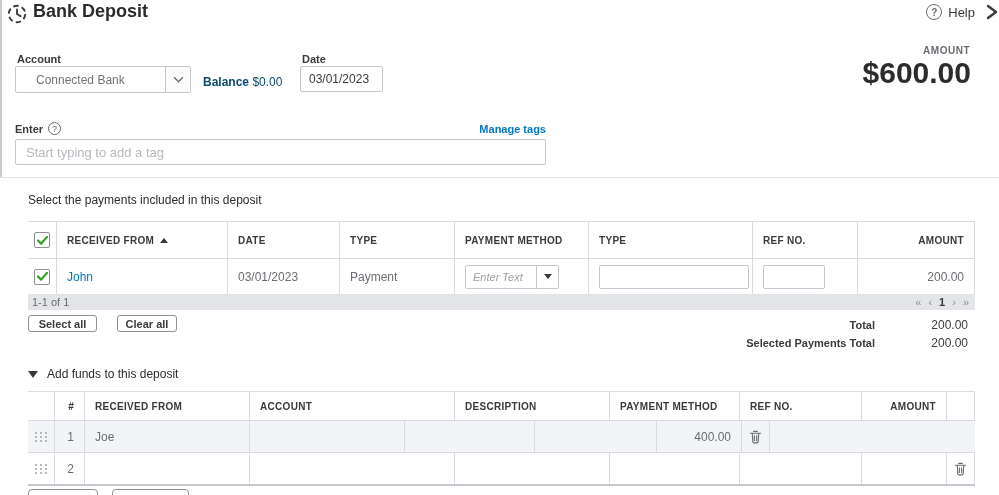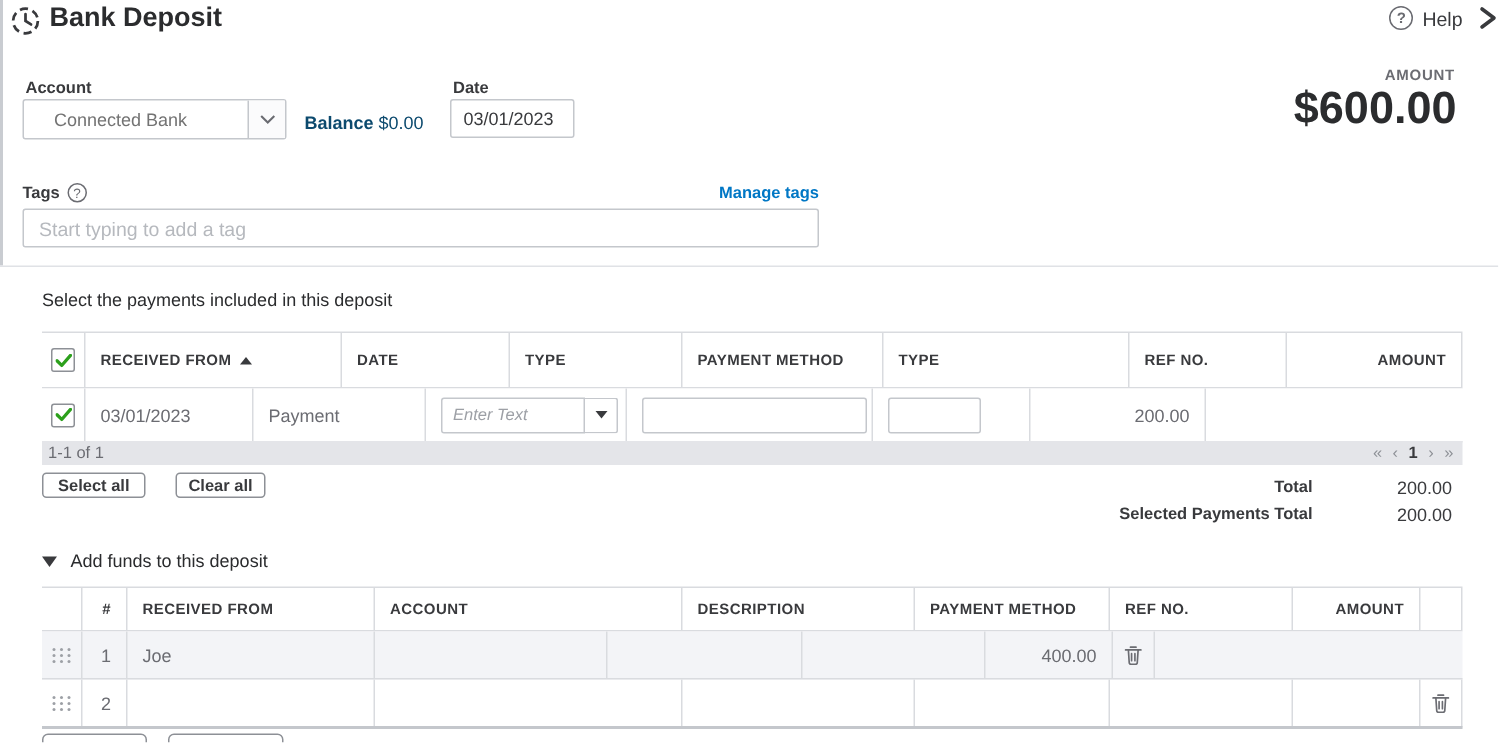--- a/index.html
+++ b/index.html
@@ -54,21 +54,21 @@
   .c1-0{width:29px;} .c1-1{width:171px;} .c1-2{width:112px;} .c1-3{width:115px;}
   .c1-4{width:134px;} .c1-5{width:164px;} .c1-6{width:105px;} .c1-7{width:117px;}
   .t1-head { height:37px; }
   .t1-row { height:36px; background:#fff; }
 
   .checkbox { width:16px; height:16px; border:1px solid #8d9096; border-radius:2px; background:#fff; display:flex; align-items:center; justify-content:center; cursor:pointer; }
   .sort-arrow { width:0; height:0; border-left:4px solid transparent; border-right:4px solid transparent; border-bottom:5px solid #393a3d; display:inline-block; margin-left:6px; }
   .link { color:#0077c5; cursor:pointer; }
 
   .combo { display:flex; }
-  .combo-input { width:96px; height:24px; border:1px solid #c4c7cc; border-radius:2px 0 0 2px; font-size:11px; font-style:italic; padding:0 7px; color:#393a3d; font-family:"Liberation Sans",sans-serif; }
+  .combo-input { width:72px; height:24px; border:1px solid #c4c7cc; border-radius:2px 0 0 2px; font-size:11px; font-style:italic; padding:0 7px; color:#393a3d; font-family:"Liberation Sans",sans-serif; }
   .combo-input::placeholder { color:#9da0a6; }
   .combo-btn { width:22px; height:24px; border:1px solid #c4c7cc; border-left:none; border-radius:0 2px 2px 0; background:#fff; display:flex; align-items:center; justify-content:center; cursor:pointer; }
   .combo-caret { width:0; height:0; border-left:4px solid transparent; border-right:4px solid transparent; border-top:5px solid #393a3d; }
   .cell-input { height:24px; border:1px solid #c4c7cc; border-radius:2px; background:#fff; }
   .memo-input { width:150px; }
   .ref-input { width:62px; }
 
   .pag-bar { position:absolute; left:28px; top:294px; width:947px; height:16px; background:#e4e5e9; display:flex; align-items:center; justify-content:space-between; padding:0 6px 0 4px; }
   .pag-range { font-size:11px; color:#6b6c72; }
   .pag-ctrls { display:flex; gap:7px; font-size:11px; color:#8d9096; align-items:center; }
@@ -134,21 +134,21 @@
   <div class="balance">
     <b>Balance</b> <span>$0.00</span>
   </div>
   <div class="field-label" style="left:302px; top:53px;">Date</div>
   <input class="date-input" value="03/01/2023" style="">
   <div class="amount-label">AMOUNT</div>
   <div class="amount-value">$600.00</div>
 
   <div class="tags-head">
     <span class="tags-label-wrap">
-      <span class="tags-label">Tags</span>
+      <span class="tags-label">Enter</span>
       <span class="tags-q">?</span>
     </span>
     <span class="manage-tags">Manage tags</span>
   </div>
   <input class="tags-input" placeholder="Start typing to add a tag" style="">
 
   <div class="hdivider"></div>
 
   <div class="section-title" style="left:28px; top:193px;">Select the payments included in this deposit</div>
 
@@ -184,20 +184,23 @@
           <span>AMOUNT</span>
         </div>
     </div>
     <div class="trow t1-row">
       <div class="tcell c1-0 center">
           <span class="checkbox">
             <svg viewBox="0 0 12 10" width="11" height="9">
               <polyline points="1,5 4.5,8.5 11,1" fill="none" stroke="#2ca01c" stroke-width="2.4" stroke-linecap="round" stroke-linejoin="round"></polyline>
             </svg>
           </span>
+        </div>
+      <div class="tcell c1-1 td">
+          <span class="link">John</span>
         </div>
       <div class="tcell c1-2 td">03/01/2023</div>
       <div class="tcell c1-3 td">Payment</div>
       <div class="tcell c1-4">
         <span class="combo">
           <input class="combo-input" placeholder="Enter Text" style="">
           <span class="combo-btn">
               <span class="combo-caret"></span>
             </span>
         </span>

